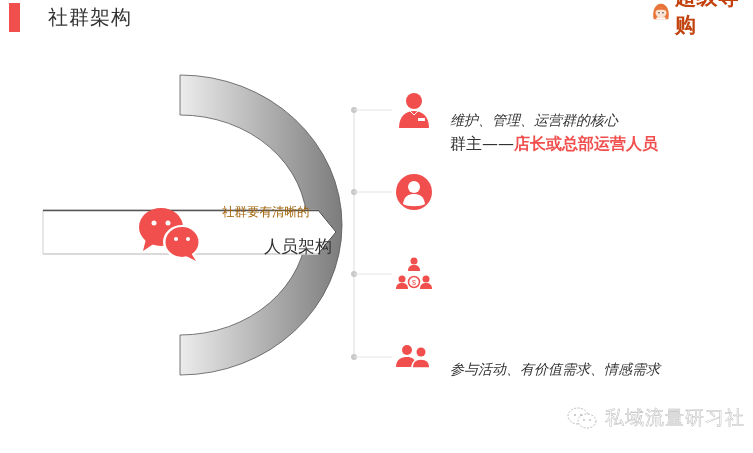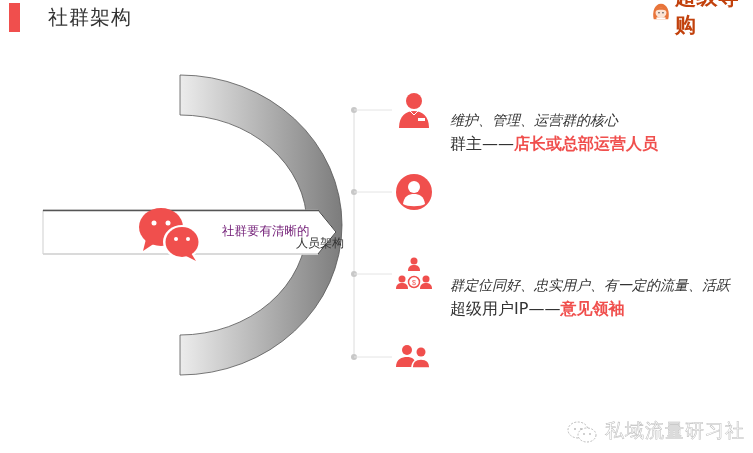--- a/index.html
+++ b/index.html
@@ -7,31 +7,31 @@
     body { position: relative; font-family: "DejaVu Sans", "Liberation Sans", sans-serif; color: #333; }
 
     .title-bar { position: absolute; left: 9px; top: 3px; width: 11px; height: 29px; background: #f04f4d; }
     .page-title { position: absolute; left: 48px; top: 4px; font-size: 20px; color: #333; letter-spacing: 1px; text-align: right; }
 
     .brand { position: absolute; left: 651px; top: 0px; display: flex; align-items: center; height: 22px; }
     .brand-logo { width: 22px; height: 22px; }
     .brand-name { font-size: 21px; font-weight: bold; color: #c2410c; margin-left: 4px; letter-spacing: 0.5px; }
 
     .diagram { position: absolute; left: 0; top: 0; width: 753px; height: 453px; }
-    .banner-line1 { position: absolute; left: 222px; top: 223px; font-size: 12.5px; color: #701a75; }
-    .banner-line2 { position: absolute; left: 264px; top: 235px; font-size: 12px; color: #333; margin-left: 32px; }
+    .banner-line1 { position: absolute; left: 222px; top: 204px; font-size: 12.5px; color: #a16207; }
+    .banner-line2 { position: absolute; left: 264px; top: 235px; font-size: 17px; color: #333; }
 
     .item { position: absolute; left: 394px; width: 280px; height: 46px; }
     .item-icon { position: absolute; left: 0; top: 0; width: 40px; height: 40px; }
     .item-head { position: absolute; left: 56px; top: 0; font-size: 16px; color: #333; white-space: nowrap; margin-top: 44px; }
     .item-head .dash { color: #333; }
     .item-head .role { color: #f04f4d; font-weight: bold; }
     .item-desc { position: absolute; left: 56px; top: 22px; font-size: 14px; color: #333; white-space: nowrap; font-style: italic; }
 
-    .watermark { position: absolute; left: 565px; top: 418px; display: flex; align-items: flex-end; }
+    .watermark { position: absolute; left: 565px; top: 405px; display: flex; align-items: center; }
     .watermark-icon { width: 34px; height: 24px; }
     .watermark-text { font-size: 19px; color: #d8d8d8; margin-left: 6px; letter-spacing: 1px; font-family: "DejaVu Serif", serif; -webkit-text-stroke: 0.5px #bbb; color: #fff; }
   </style>
 </head>
 <body>
 
 <div class="title-bar"></div>
 <div class="page-title">社群架构</div>
 
 <div class="brand">
@@ -115,31 +115,30 @@
     <svg class="item-icon" viewBox="0 0 40 40">
       <circle cx="20" cy="6" r="3.5" fill="#f04f4d"></circle>
       <path d="M14 16 C14 11 17 10 20 10 C23 10 26 11 26 16 Z" fill="#f04f4d"></path>
       <circle cx="8" cy="24" r="3.5" fill="#f04f4d"></circle>
       <path d="M2 34 C2 29 5 28 8 28 C11 28 14 29 14 34 Z" fill="#f04f4d"></path>
       <circle cx="32" cy="24" r="3.5" fill="#f04f4d"></circle>
       <path d="M26 34 C26 29 29 28 32 28 C35 28 38 29 38 34 Z" fill="#f04f4d"></path>
       <circle cx="20" cy="27" r="5.5" fill="none" stroke="#f04f4d" stroke-width="1.5"></circle>
       <text x="20" y="30" font-size="7" text-anchor="middle" fill="#f04f4d" font-family="Liberation Sans, sans-serif">$</text>
     </svg>
-    <div class="item-head"><span>超级用户IP</span><span class="dash">——</span><span class="role">意见领袖</span></div>
-    <div class="item-desc">群定位同好、忠实用户、有一定的流量、活跃</div>
   </div>
 
   <div class="item" style="top:339px">
     <svg class="item-icon" viewBox="0 0 40 40">
       <circle cx="13" cy="11" r="5" fill="#f04f4d"></circle>
       <path d="M2 28 C2 20 8 18 13 18 C18 18 22 20 22 28 Z" fill="#f04f4d"></path>
       <circle cx="27" cy="13" r="4.5" fill="#f04f4d"></circle>
       <path d="M18 29 C18 22 23 20 27 20 C31 20 36 22 36 29 Z" fill="#f04f4d" stroke="#fff" stroke-width="1.5"></path>
     </svg>
+    <div class="item-desc">参与活动、有价值需求、情感需求</div>
   </div>
 </div>
 
 <div class="watermark">
   <svg class="watermark-icon" viewBox="0 0 34 24">
     <ellipse cx="13" cy="10" rx="10" ry="8" fill="none" stroke="#bbb" stroke-width="1" stroke-dasharray="2 1.5"></ellipse>
     <ellipse cx="22" cy="15" rx="9" ry="7" fill="#fff" stroke="#bbb" stroke-width="1" stroke-dasharray="2 1.5"></ellipse>
     <circle cx="10" cy="9" r="1" fill="#bbb"></circle>
     <circle cx="16" cy="9" r="1" fill="#bbb"></circle>
     <circle cx="19" cy="14" r="0.9" fill="#bbb"></circle>

